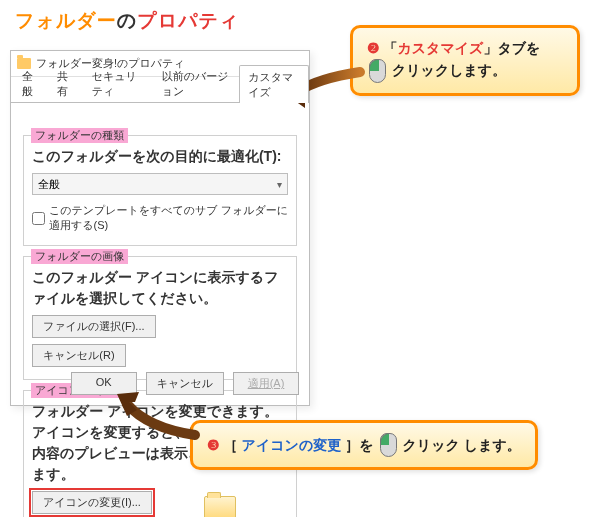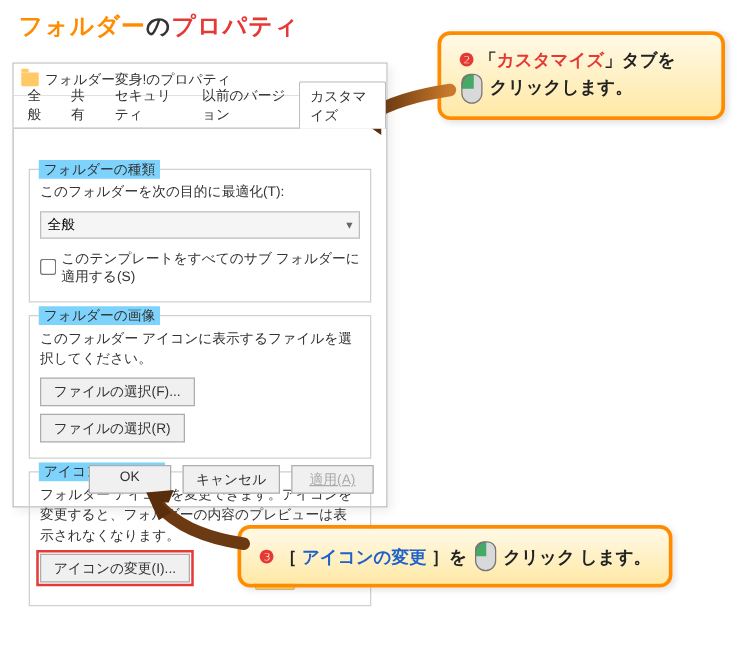--- a/index.html
+++ b/index.html
@@ -22,22 +22,22 @@
   .titlebar .folder-glyph { width:14px; height:11px; background:#ffca66; border-radius:1px; position:relative; }
   .titlebar .folder-glyph::before { content:""; position:absolute; top:-3px; left:0; width:6px; height:3px; background:#ffca66; border-radius:1px 1px 0 0; }
   .titlebar .title-text { font-size:11px; color:#333; }
 
   .tabs { display:flex; align-items:flex-end; height:26px; border-bottom:1px solid #bdbdbd; background:#fff; padding-left:2px; }
   .tab { padding:4px 8px 3px; font-size:11px; color:#333; border:1px solid transparent; border-bottom:none; cursor:pointer; position:relative; }
   .tab.active { border-color:#bdbdbd; background:#fff; top:1px; border-radius:2px 2px 0 0; z-index:2; }
 
   .panel { padding:10px 12px 6px; }
   .group { border:1px solid #d0d0d0; padding:10px 8px 12px; margin-bottom:10px; position:relative; }
-  .group-title { position:absolute; top:-8px; left:7px; background:#7dd3fc; padding:0 4px; font-size:11px; color:#333; }
-  .group-text { font-size:11px; color:#333; margin-bottom:6px; line-height:1.5; }
+  .group-title { position:absolute; top:-8px; left:7px; background:#f9a8d4; padding:0 4px; font-size:11px; color:#333; }
+  .group-text { font-size:14px; color:#333; margin-bottom:6px; line-height:1.5;font-weight:bold; }
   .select { width:100%; height:22px; border:1px solid #bdbdbd; background:#f5f5f5; font-size:11px; padding:0 5px; display:flex; align-items:center; justify-content:space-between; margin-bottom:8px; cursor:pointer; }
   .select .chev { color:#666; font-size:10px; }
   .checkbox-row { display:flex; align-items:center; gap:4px; font-size:11px; color:#333; }
   .checkbox-row input { width:13px; height:13px; }
   .btn { display:inline-block; padding:3px 10px; border:1px solid #adadad; background:#f0f0f0; font-size:11px; color:#333; cursor:pointer; min-width:85px; text-align:center; }
   .btn + .btn { margin-left:4px; }
   .btn-row { margin-top:6px; }
   .btn.highlighted { outline:2px solid #e53935; outline-offset:1px; }
 
   .preview-icon { width:32px; height:26px; position:absolute; right:60px; bottom:10px; }
@@ -103,21 +103,21 @@
       </label>
     </div>
 
     <div class="group">
       <div class="group-title">フォルダーの画像</div>
       <div class="group-text">このフォルダー アイコンに表示するファイルを選択してください。</div>
       <div class="btn-row">
         <span class="btn">ファイルの選択(F)...</span>
       </div>
       <div class="btn-row">
-        <span class="btn">ファイルの選択(R)</span>
+        <span class="btn">キャンセル(R)</span>
       </div>
     </div>
 
     <div class="group" style="position:relative; padding-bottom:18px;">
       <div class="group-title">アイコン アイコン</div>
       <div class="group-text">フォルダー アイコンを変更できます。アイコンを変更すると、フォルダーの内容のプレビューは表示されなくなります。</div>
       <div class="btn-row">
         <span class="btn highlighted">アイコンの変更(I)...</span>
       </div>
       <div class="preview-icon">

